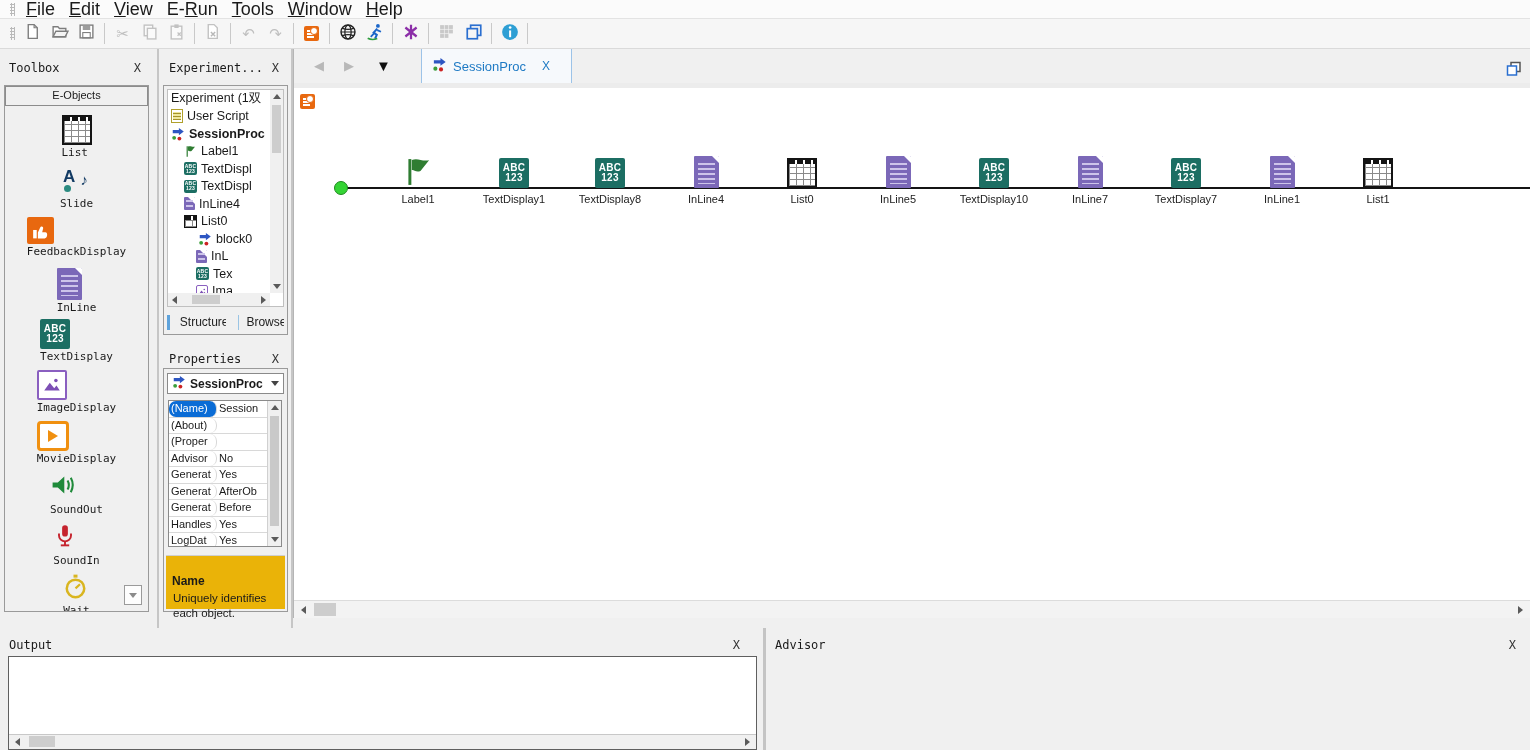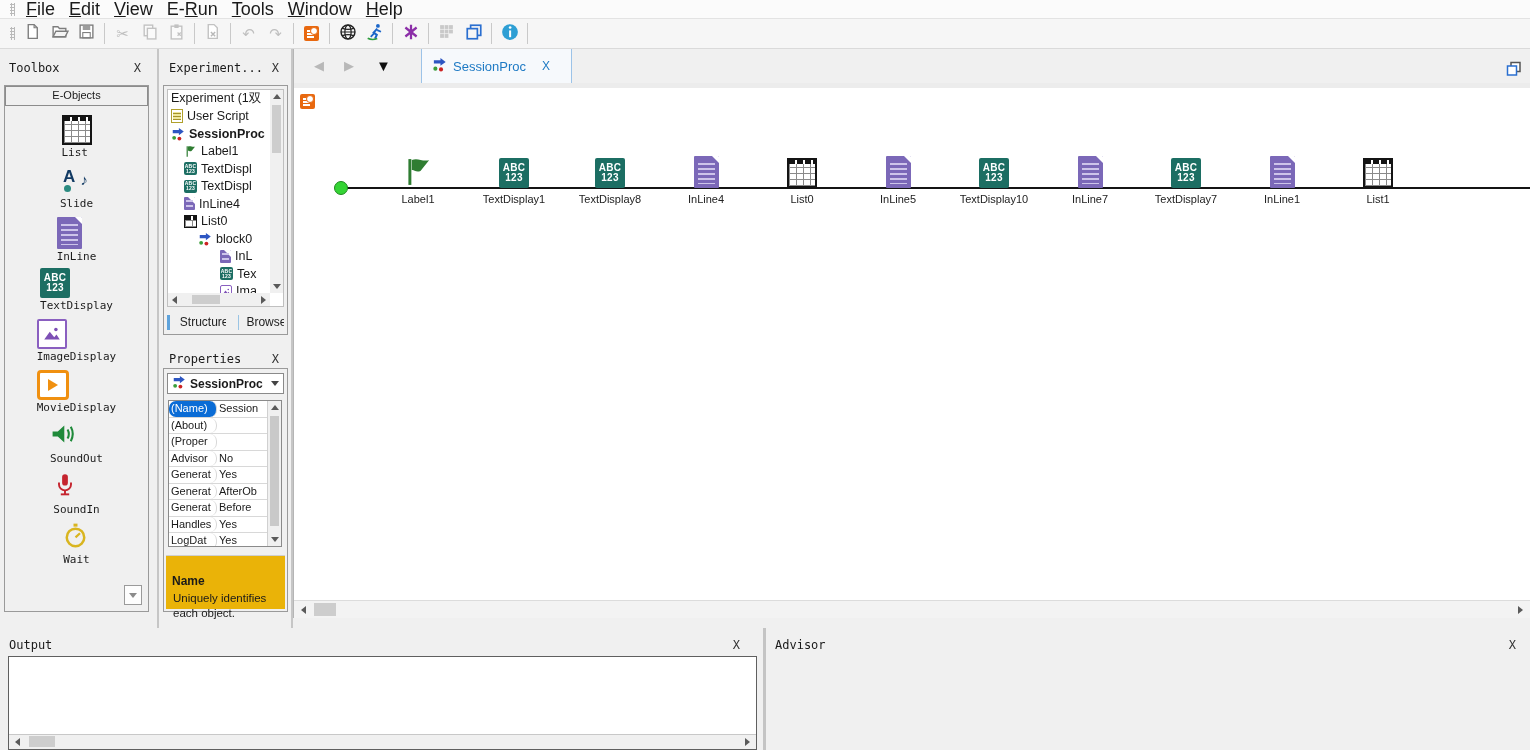--- a/index.html
+++ b/index.html
@@ -88,21 +88,21 @@
     background-image:repeating-linear-gradient(#a59428 0 1px,transparent 1px 3px);background-clip:content-box;padding:2px 1px;}
 
   
   #leftcol2{position:absolute;left:160px;top:0;width:131px;height:100%;}
   #explorer-box{position:absolute;left:3px;top:36px;right:3px;height:250px;background:#f0f0f0;
                 border:1px solid #9a9a9a;box-sizing:border-box;}
   #tree-box{position:absolute;left:3px;top:3px;right:3px;height:218px;background:#fff;
             border:1px solid #c0c0c0;box-sizing:border-box;overflow:hidden;}
   .tree-row{height:17.5px;display:flex;align-items:center;font-size:12.5px;white-space:nowrap;overflow:hidden;}
   .tree-row .ti{flex:none;margin-right:4px;display:inline-flex;}
-  .lv0{padding-left:3px;}.lv1{padding-left:16px;}.lv2{padding-left:30px;}.lv3{padding-left:52px;text-align:right;}
+  .lv0{padding-left:3px;}.lv1{padding-left:16px;}.lv2{padding-left:30px;}.lv3{padding-left:28px;text-align:right;}
   .bold{font-weight:bold;}
   #tree-vsb{position:absolute;right:0;top:0;bottom:13px;width:13px;background:#f0f0f0;}
   #tree-hsb{position:absolute;left:0;right:13px;bottom:0;height:13px;background:#f0f0f0;}
   #explorer-tabs{position:absolute;left:3px;right:3px;bottom:2px;height:20px;display:flex;align-items:center;font-size:12px;}
   .tab-accent{width:3px;height:15px;background:#5ea3dc;margin-right:10px;}
   .etab-active{color:#1e7ac4;}
   .etab-sep{width:1px;height:15px;background:#9ac4e4;margin:0 8px 0 12px;}
   .etab{color:#222;white-space:nowrap;overflow:hidden;}
 
   #properties-panel .panel-title{top:0;}
@@ -311,20 +311,29 @@
           </div>
           <div class="tbx-item">
             <span class="i-slide">
                 <span class="a">A</span>
                 <span class="note">♪</span>
                 <span class="dot"></span>
               </span>
             <span class="lbl">Slide</span>
           </div>
           <div class="tbx-item">
+            <span class="i-feedback">
+                <svg width="21" height="21" viewBox="0 0 20 20">
+                  <rect x="3" y="9.5" width="3.4" height="8" fill="#fff"></rect>
+                  <path d="M7.5 17.5 h6.5 c2.6 0 3.4 -5.8 0.6 -5.8 h-3 l0.9 -3.6 c0.5 -2 -2.2 -2.6 -2.9 -0.7 l-2.1 4.4 z" fill="#fff"></path>
+                </svg>
+              </span>
+            <span class="lbl">FeedbackDisplay</span>
+          </div>
+          <div class="tbx-item">
             <span class="i-inline sz-page">
                 <span class="lines"></span>
               </span>
             <span class="lbl">InLine</span>
           </div>
           <div class="tbx-item">
             <span class="i-text sz30">
                 <span>ABC</span>
                 <span>123</span>
               </span>

